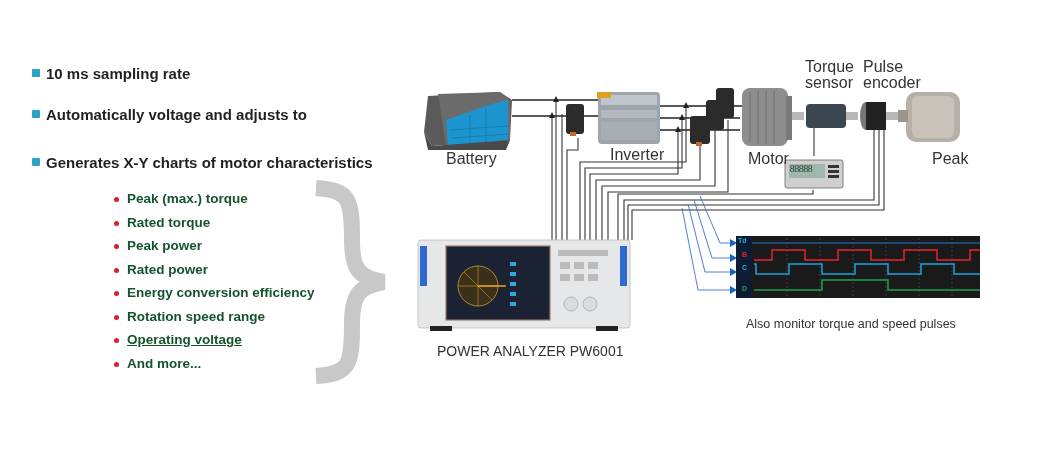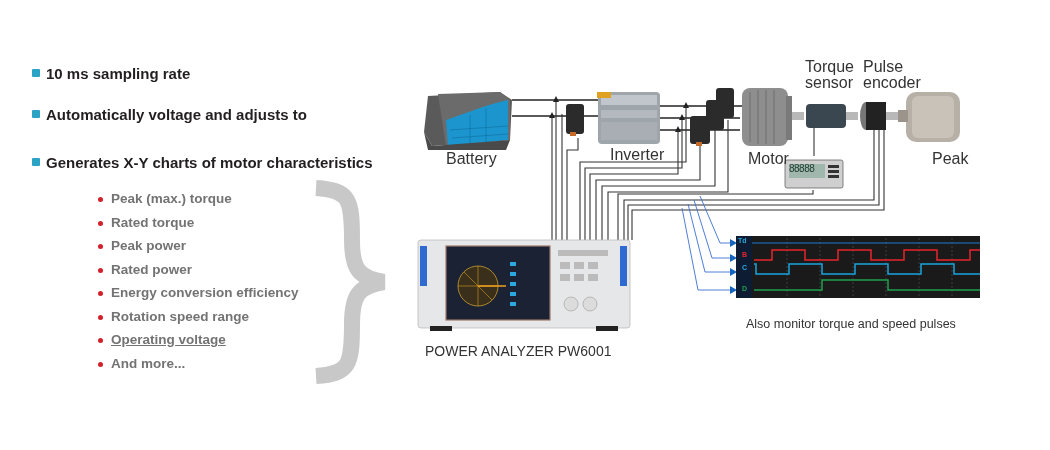--- a/index.html
+++ b/index.html
@@ -1,21 +1,21 @@
 <!DOCTYPE html>
 <html><head>
 <meta charset="utf-8">
 <style>
   html,body{margin:0;padding:0;background:#fff;}
   body{width:1050px;height:450px;position:relative;overflow:hidden;font-family:"Liberation Sans",sans-serif;color:#222;}
   .abs{position:absolute;}
   .feat{position:absolute;left:32px;font-weight:bold;font-size:15px;line-height:19px;color:#231f20;}
   .feat .sq{position:absolute;left:0;top:5px;width:8px;height:8px;background:#2ba3c4;border-radius:1px;}
   .feat .tx{display:block;padding-left:14px;}
-  .sub{position:absolute;left:98px;font-weight:bold;font-size:13.5px;color:#737373;}
+  .sub{position:absolute;left:114px;font-weight:bold;font-size:13.5px;color:#14532d;}
   .sub .dot{position:absolute;left:0;top:6px;width:5px;height:5px;border-radius:50%;background:#d4202a;}
   .sub .tx{padding-left:13px;white-space:nowrap;}
   .lbl{position:absolute;font-size:16px;color:#333;white-space:nowrap;}
   svg{position:absolute;left:0;top:0;}
 </style>
 </head>
 <body>
 
 <div class="feat" style="top:64px;">
   <span class="sq"></span>
@@ -211,33 +211,33 @@
       <line x1="919" y1="238" x2="919" y2="296"></line>
         <line x1="952" y1="238" x2="952" y2="296"></line>
     </g>
     <line x1="752" y1="243" x2="980" y2="243" stroke="#1a7bd0" stroke-width="1.2"></line>
     <polyline fill="none" stroke="#e8242b" stroke-width="1.5" points="754,260 772,260 772,250 805,250 805,260 838,260 838,250 871,250 871,260 904,260 904,250 937,250 937,260 970,260 970,250 980,250"></polyline>
     <polyline fill="none" stroke="#19a4e0" stroke-width="1.5" points="754,264 756,264 756,274 789,274 789,264 822,264 822,274 855,274 855,264 888,264 888,274 921,274 921,264 954,264 954,274 980,274"></polyline>
     <polyline fill="none" stroke="#1fa050" stroke-width="1.5" points="754,290 822,290 822,280 888,280 888,290 980,290"></polyline>
   </g>
 </svg>
 
-<div class="abs" style="left:789px;top:163px;width:24px;text-align:center;font-family:Liberation Sans, sans-serif;font-size:10px;color:#1e3a30;letter-spacing:-0.5px;">88888</div>
+<div class="abs" style="left:789px;top:163px;width:24px;text-align:center;font-family:Liberation Serif, serif;font-size:10px;color:#1e3a30;letter-spacing:-0.5px;">88888</div>
 
 <div class="abs" style="left:738px;top:237px;font-size:7px;font-weight:bold;color:#2ca8e0;">Td</div>
 <div class="abs" style="left:742px;top:251px;font-size:7px;font-weight:bold;color:#e8242b;">B</div>
 <div class="abs" style="left:742px;top:264px;font-size:7px;font-weight:bold;color:#2ca8e0;">C</div>
 <div class="abs" style="left:742px;top:285px;font-size:7px;font-weight:bold;color:#1fa050;">D</div>
 
 <div class="lbl" style="left:446px;top:150px;">Battery</div>
 <div class="lbl" style="left:610px;top:146px;">Inverter</div>
 <div class="lbl" style="left:748px;top:150px;">Motor</div>
 <div class="lbl" style="left:805px;top:59px;line-height:16px;">
   <div>Torque</div>
   <div>sensor</div>
 </div>
 <div class="lbl" style="left:863px;top:59px;line-height:16px;">
   <div>Pulse</div>
   <div>encoder</div>
 </div>
 <div class="lbl" style="left:932px;top:150px;">Peak</div>
-<div class="lbl" style="left:425px;top:343px;font-size:14px;">POWER ANALYZER PW6001</div>
+<div class="lbl" style="left:437px;top:343px;font-size:14px;">POWER ANALYZER PW6001</div>
 <div class="lbl" style="left:746px;top:317px;font-size:12.5px;">Also monitor torque and speed pulses</div>
 
 </body></html>

